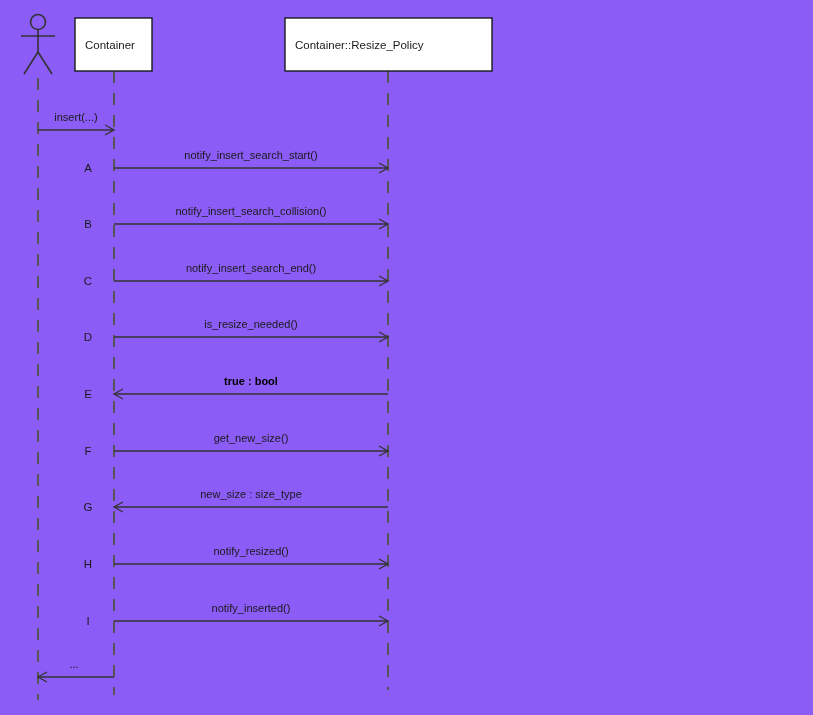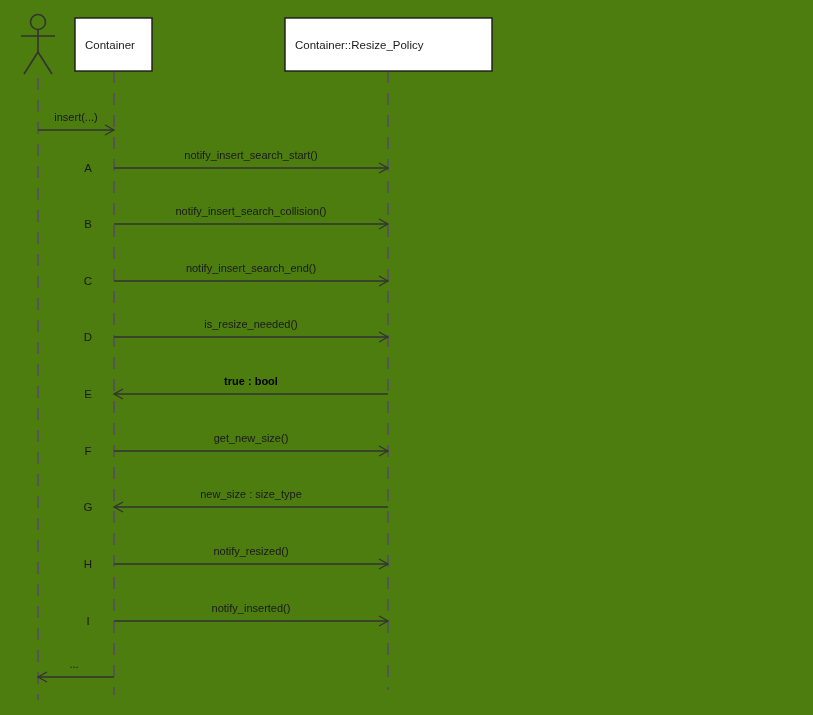--- a/index.html
+++ b/index.html
@@ -9,21 +9,21 @@
     background: #ffffff;
   }
   body {
     font-family: "Liberation Sans", sans-serif;
     color: #1a1a1a;
   }
   #diagram-root {
     position: relative;
     width: 813px;
     height: 715px;
-    background: #4d7c0f;
+    background: #8b5cf6;
     overflow: hidden;
   }
   #diagram-svg {
     position: absolute;
     left: 0;
     top: 0;
     width: 813px;
     height: 715px;
     display: block;
   }

